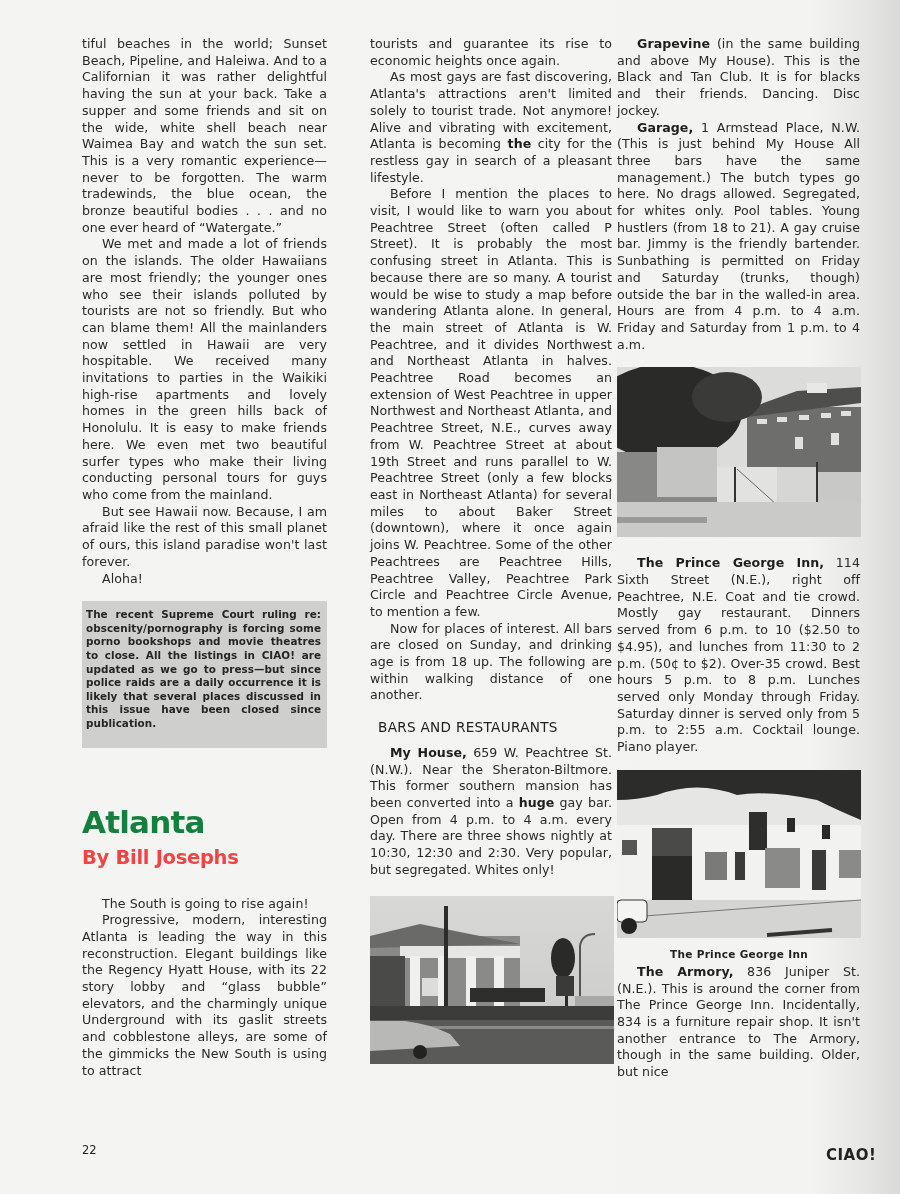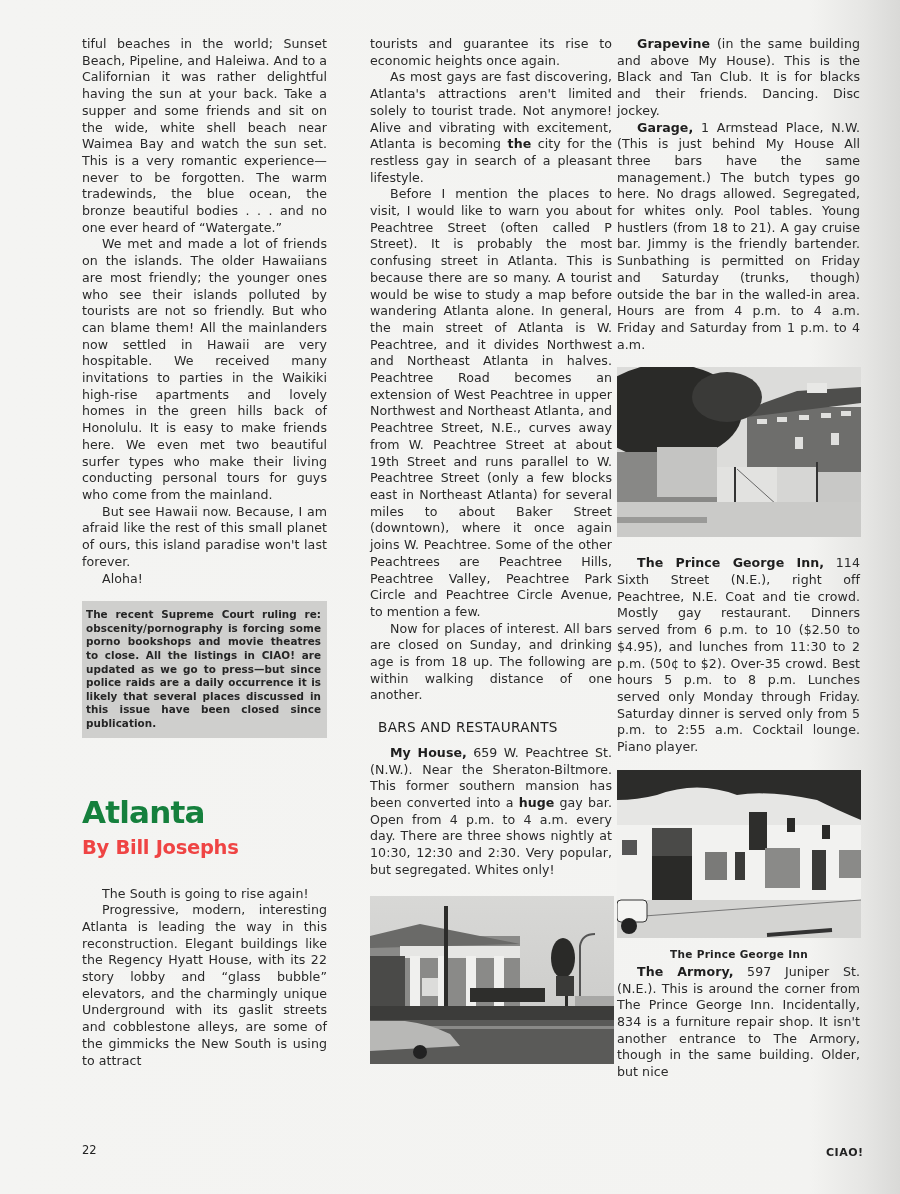--- a/index.html
+++ b/index.html
@@ -10,32 +10,32 @@
     color: #2a2a2a;
   }
   .col { position: absolute; top: 36px; font-size: 12.6px; line-height: 16.7px; text-align: justify; letter-spacing: 0.05px; }
   .c1 { left: 82px; width: 245px; }
   .c2 { left: 350px; width: 242px; margin-left: 20px; }
   .c3 { left: 617px; width: 243px; }
   p { margin: 0; text-indent: 20px; }
   p.noind { text-indent: 0; }
   b { font-weight: bold; color: #1e1e1e; }
   .callout {
-    background: #cfcfcd; margin: 14px 0 0 0; padding: 7px 6px 7px 4px;
+    background: #cfcfcd; margin: 14px 0 0 0; padding: 7px 6px 17px 4px;
     font-size: 10.4px; line-height: 13.6px; font-weight: bold; color: #252525;
     text-align: justify;
   }
   .title { font-size: 31px; font-weight: bold; letter-spacing: -0.8px; line-height: 36px; margin-top: 56px; color: #15803d; }
   .byline { font-size: 19.5px; font-weight: bold; letter-spacing: -0.3px; line-height: 24px; margin-top: 6px; color: #ef4444; }
   .art-start { margin-top: 26px; }
   .section-head { font-size: 13.6px; margin: 15px 0 9px 8px; letter-spacing: 0.3px; text-indent: 0; color: #222; }
   .photo { position: relative; border: none; overflow: hidden; }
   .caption { text-align: center; font-size: 10.5px; font-weight: bold; margin-top: 8px; color: #222; text-indent: 0; letter-spacing: 0.3px; }
   .folio { position: absolute; left: 82px; top: 1143px; font-size: 11.5px; font-weight: normal; color: #222; }
-  .sig { position: absolute; left: 826px; top: 1146px; font-size: 11px; font-weight: bold; letter-spacing: 0.5px; color: #222; }
+  .sig { position: absolute; left: 826px; top: 1146px; font-size: 15px; font-weight: bold; letter-spacing: 0.5px; color: #222; }
   svg { display: block; }
 </style>
 </head>
 <body>
 
 <div class="col c1">
   <p class="noind">tiful beaches in the world; Sunset Beach, Pipeline, and Haleiwa. And to a Californian it was rather delightful having the sun at your back. Take a supper and some friends and sit on the wide, white shell beach near Waimea Bay and watch the sun set. This is a very romantic experience—never to be forgotten. The warm tradewinds, the blue ocean, the bronze beautiful bodies . . . and no one ever heard of “Watergate.”</p>
   <p>We met and made a lot of friends on the islands. The older Hawaiians are most friendly; the younger ones who see their islands polluted by tourists are not so friendly. But who can blame them! All the mainlanders now settled in Hawaii are very hospitable. We received many invitations to parties in the Waikiki high-rise apartments and lovely homes in the green hills back of Honolulu. It is easy to make friends here. We even met two beautiful surfer types who make their living conducting personal tours for guys who come from the mainland.</p>
   <p>But see Hawaii now. Because, I am afraid like the rest of this small planet of ours, this island paradise won't last forever.</p>
   <p>Aloha!</p>
@@ -161,17 +161,17 @@
       <rect x="0" y="130" width="244" height="38" fill="#d4d4d2"></rect>
       <line x1="0" y1="148" x2="244" y2="130" stroke="#777" stroke-width="1"></line>
 
       <rect x="0" y="130" width="30" height="22" rx="4" fill="#f4f4f2" stroke="#333"></rect>
       <circle cx="12" cy="156" r="8" fill="#222"></circle>
       <path d="M150 165 L215 160" stroke="#333" stroke-width="4"></path>
     </svg>
     <div class="caption">The Prince George Inn</div>
   </div>
 
-  <p style="margin-top:2px;"><b>The Armory,</b><span> 597 Juniper St. (N.E.). This is around the corner from The Prince George Inn. Incidentally, 834 is a furniture repair shop. It isn't another entrance to The Armory, though in the same building. Older, but nice</span></p>
+  <p style="margin-top:2px;"><b>The Armory,</b><span> 836 Juniper St. (N.E.). This is around the corner from The Prince George Inn. Incidentally, 834 is a furniture repair shop. It isn't another entrance to The Armory, though in the same building. Older, but nice</span></p>
 </div>
 
 <div class="folio">22</div>
 <div class="sig">CIAO!</div>
 
 </body></html>

